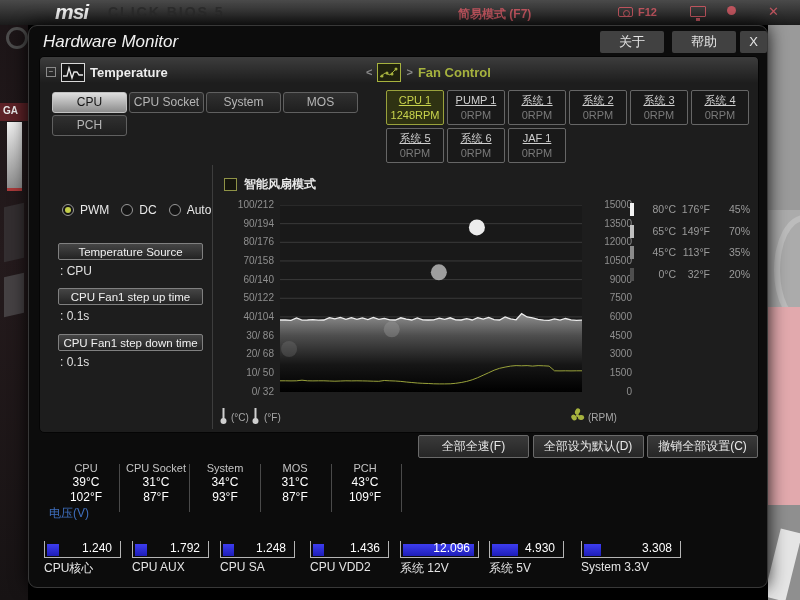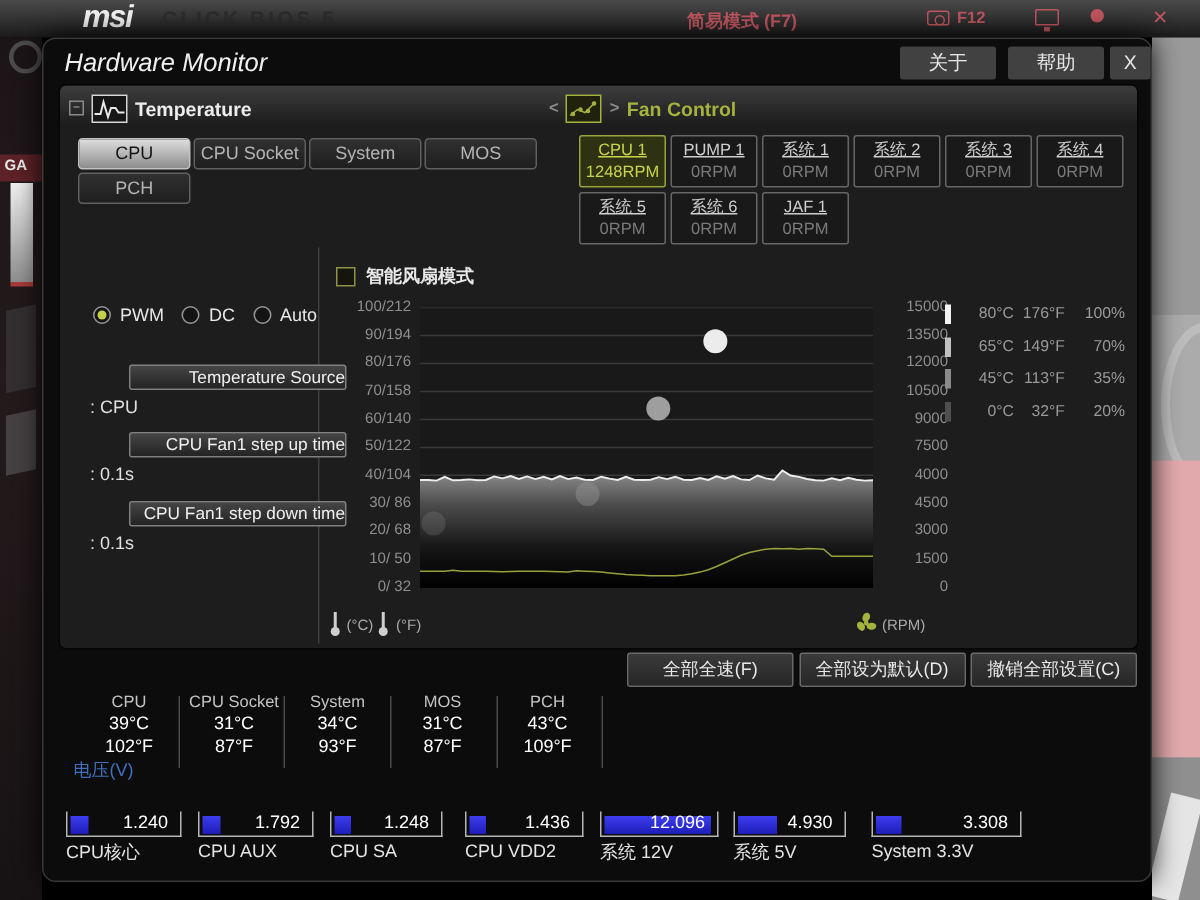--- a/index.html
+++ b/index.html
@@ -80,23 +80,23 @@
   .fan-btn.active .frpm{color:#c9d44d;}
 
   .v-divider{position:absolute;left:172px;top:108px;width:1px;height:264px;background:#3d3d3d;}
 
   
   .radio-row{position:absolute;left:22px;top:146px;display:flex;align-items:center;gap:6px;}
   .radio{width:12px;height:12px;border:1px solid #979797;border-radius:50%;background:#141414;position:relative;}
   .radio .dot{position:absolute;left:2px;top:2px;width:6px;height:6px;border-radius:50%;background:#c3cf4a;display:none;}
   .radio.sel .dot{display:block;}
   .radio-label{font-size:12px;color:#e8e8e8;margin-right:6px;}
-  .field-btn{position:absolute;left:18px;width:145px;height:17px;font-size:11.5px;color:#f0f0f0;text-align:right;
+  .field-btn{position:absolute;left:18px;width:145px;height:17px;font-size:11.5px;color:#f0f0f0;text-align:center;
     line-height:16px;border:1px solid #808080;border-radius:2px;
-    background:linear-gradient(180deg,#454545,#232323);cursor:default;margin-left:28px;}
+    background:linear-gradient(180deg,#454545,#232323);cursor:default;}
   .field-val{position:absolute;left:20px;font-size:12px;color:#e0e0e0;}
 
   
   .smart-chk{position:absolute;left:184px;top:121px;width:13px;height:13px;border:1px solid #8f9346;background:#15150d;}
   .smart-label{position:absolute;left:204px;top:119px;font-size:12px;font-weight:bold;color:#e8e8e8;}
   .plot{position:absolute;left:240px;top:148px;width:302px;height:187px;background:#191919;}
   .axis-label{position:absolute;font-size:10px;color:#8f8f8f;white-space:pre;}
   .t-axis{left:180px;width:54px;text-align:right;}
   .r-axis{left:550px;width:42px;text-align:right;}
   .sp-row{position:absolute;height:14px;}
@@ -277,21 +277,21 @@
           <div class="axis-label t-axis" style="top: 309.85px;">10/ 50</div>
           <div class="axis-label t-axis" style="top: 328.5px;">0/ 32</div>
         </div>
       <div id="axis-right">
           <div class="axis-label r-axis" style="top: 142px;">15000</div>
           <div class="axis-label r-axis" style="top: 160.65px;">13500</div>
           <div class="axis-label r-axis" style="top: 179.3px;">12000</div>
           <div class="axis-label r-axis" style="top: 197.95px;">10500</div>
           <div class="axis-label r-axis" style="top: 216.6px;">9000</div>
           <div class="axis-label r-axis" style="top: 235.25px;">7500</div>
-          <div class="axis-label r-axis" style="top: 253.9px;">4000</div>
+          <div class="axis-label r-axis" style="top: 253.9px;">6000</div>
           <div class="axis-label r-axis" style="top: 272.55px;">4500</div>
           <div class="axis-label r-axis" style="top: 291.2px;">3000</div>
           <div class="axis-label r-axis" style="top: 309.85px;">1500</div>
           <div class="axis-label r-axis" style="top: 328.5px;">0</div>
         </div>
       <div class="plot">
         <svg id="plot-svg" width="302" height="187" viewBox="0 0 302 187">
             <defs>
               <linearGradient id="tg" x1="0" y1="0" x2="0" y2="1">
                 <stop offset="0" stop-color="#909090"></stop>
@@ -318,21 +318,21 @@
             <circle cx="158.852" cy="67.32" r="8" fill="#bfbfbf" opacity="0.8"></circle>
             <circle cx="111.74" cy="124.355" r="8" fill="#9a9a9a" opacity="0.4"></circle>
             <circle cx="9.06" cy="143.99" r="8" fill="#8a8a8a" opacity="0.25"></circle>
           </svg>
       </div>
       <div id="setpoints">
           <div class="sp-row" style="top: 146px; left: 0px; width: 720px;">
             <div class="sp-marker" style="background: rgb(242, 242, 242); top: 0px;"></div>
             <span class="sp-c">80°C</span>
             <span class="sp-f">176°F</span>
-            <span class="sp-p">100%</span>
+            <span class="sp-p">45%</span>
           </div>
           <div class="sp-row" style="top: 167.5px; left: 0px; width: 720px;">
             <div class="sp-marker" style="background: rgb(192, 192, 192); top: 0px;"></div>
             <span class="sp-c">65°C</span>
             <span class="sp-f">149°F</span>
             <span class="sp-p">70%</span>
           </div>
           <div class="sp-row" style="top: 189px; left: 0px; width: 720px;">
             <div class="sp-marker" style="background: rgb(138, 138, 138); top: 0px;"></div>
             <span class="sp-c">45°C</span>

